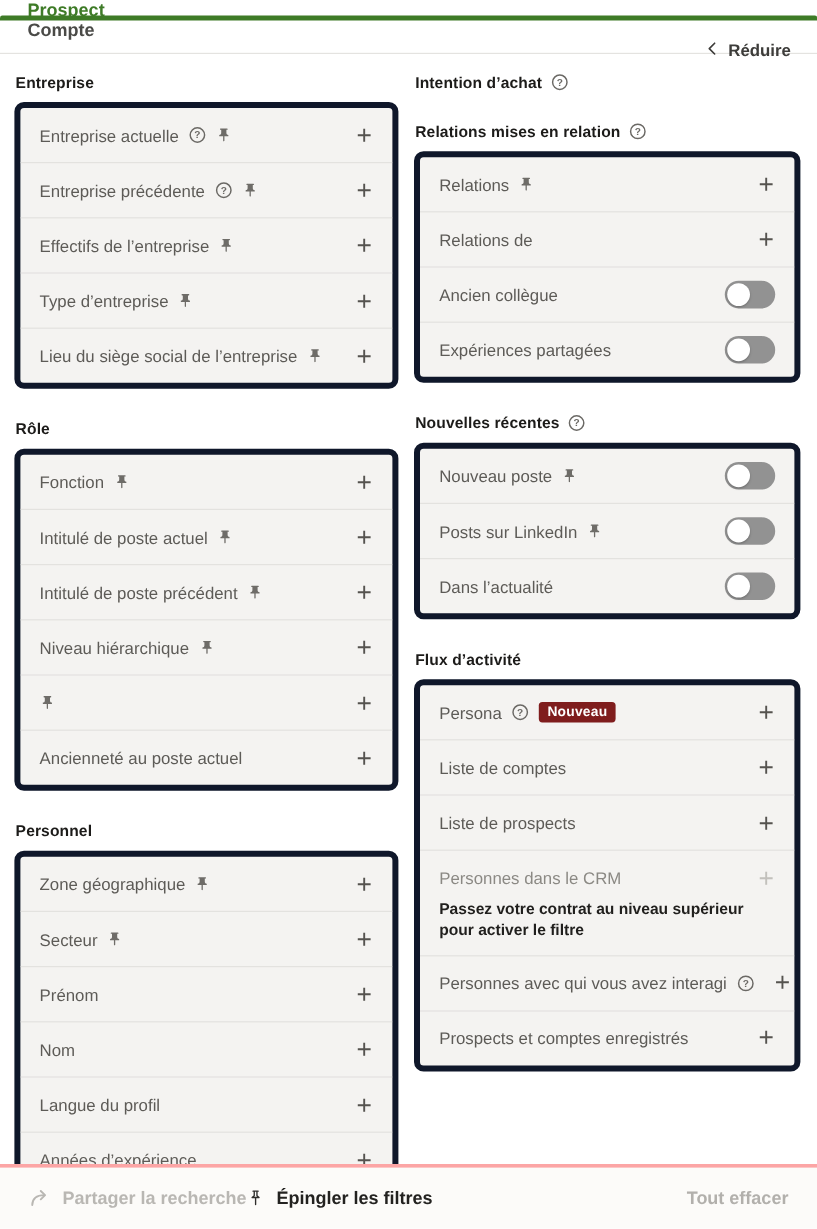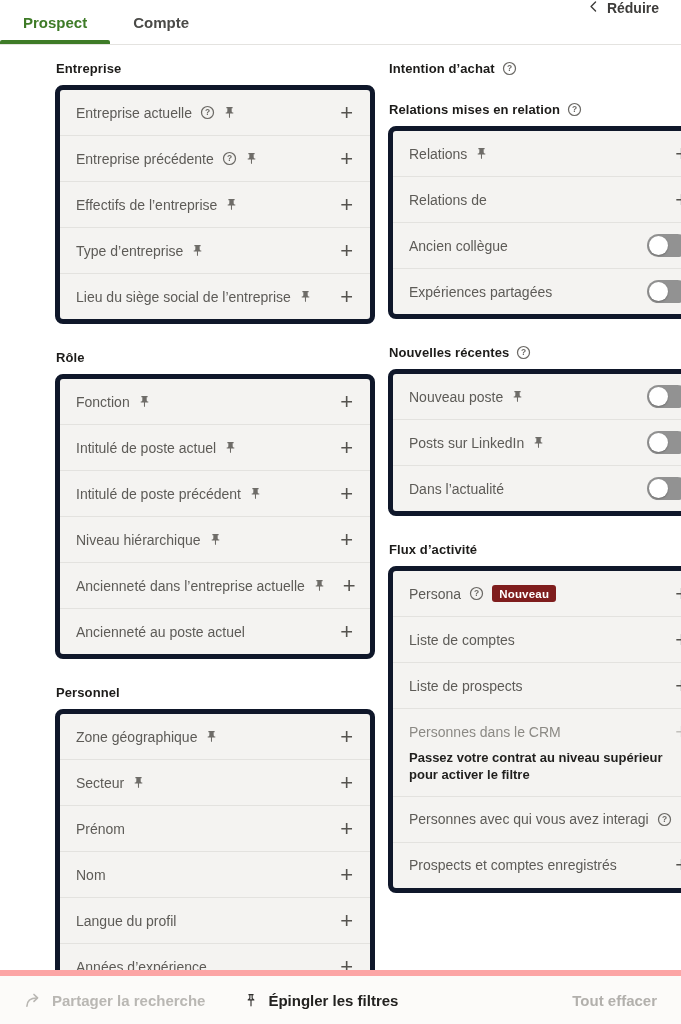--- a/index.html
+++ b/index.html
@@ -6,21 +6,21 @@
   html,body { width:681px; height:1024px; overflow:hidden; }
   body {
     font-family:"Liberation Sans","DejaVu Sans",sans-serif;
     background:#ffffff; color:#1c1b19; position:relative;
   }
 
   
   .tabbar {
     position:absolute; top:0; left:0; right:0; height:45px;
     border-bottom:1px solid #e4e3e0; display:flex; align-items:stretch;
-    background:#fff; z-index:3;
+    background:#fff; z-index:3;flex-direction:column;
   }
   .tab {
     display:flex; align-items:center; padding:0 23px;
     font-size:15px; font-weight:700; color:#4a4a47; cursor:pointer;
     position:relative;
   }
   .tab.active { color:#3e7b27; }
   .tab.active::after {
     content:""; position:absolute; left:0; right:0; bottom:0; height:4px;
     background:#3e7b27; border-radius:2px 2px 0 0;
@@ -30,21 +30,21 @@
     padding:0 22px; font-size:14px; font-weight:700; color:#3d3c3a; cursor:pointer;
   }
 
   
   .main {
     position:absolute; top:45px; bottom:54px; left:0; right:0;
     overflow:hidden; background:#fff;
   }
   .columns { display:flex; gap:13px; padding:0 14px 0 12px; }
   .col { flex:0 0 auto; }
-  .col-left  { width:320px;margin-left:43px; }
+  .col-left  { width:320px; }
   .col-right { width:322px; }
 
   .filter-section { margin-top:26px; }
   .filter-section.first { margin-top:16px; }
   .section-header { display:flex; align-items:center; gap:7px; margin-bottom:9px; padding-left:1px; }
   .section-title { font-size:13px; font-weight:700; color:#1c1b19; letter-spacing:.1px; }
 
   .card {
     background:#f4f3f1; border:5px solid #0f172a; border-radius:8px;
     overflow:hidden;
@@ -81,22 +81,22 @@
   .note {
     padding:0 16px 12px 16px; font-size:13px; font-weight:700;
     color:#201f1d; line-height:1.3; margin-top:-4px;
   }
 
   .icon { display:inline-flex; align-items:center; flex:0 0 auto; }
 
   
   .footer {
     position:absolute; left:0; right:0; bottom:0; height:54px;
-    background:#fcfbf9; border-top:6px solid #fca5a5;
-    display:flex; align-items:center; padding:0 24px; gap:38px; z-index:3;justify-content:flex-end;
+    background:#fcfbf9; border-top:3px solid #fca5a5;
+    display:flex; align-items:center; padding:0 24px; z-index:3;justify-content:flex-end;
   }
   .footer-btn { display:flex; align-items:center; gap:9px; font-size:15px; font-weight:700; cursor:pointer; }
   .footer-btn.disabled { color:#b9b7b3; cursor:default; }
   .footer-btn.primary { color:#232220; }
   .clear-btn { margin-left:auto; font-size:15px; font-weight:700; color:#b2b0ac; cursor:default; }
 </style>
 </head>
 <body>
 
 <div class="tabbar">
@@ -246,21 +246,20 @@
                   <svg width="13" height="13" viewBox="0 0 24 24">
                     <path fill="#6e6c68" d="M16 9V4h1c.55 0 1-.45 1-1s-.45-1-1-1H7c-.55 0-1 .45-1 1s.45 1 1 1h1v5c0 1.66-1.34 3-3 3v2h5.97v7l1 1 1-1v-7H19v-2c-1.66 0-3-1.34-3-3z"></path>
                   </svg>
                 </span>
                 <span class="spacer"></span>
                 <span class="plus">+</span>
               </div>
             </div>
             <div class="row">
               <div class="row-line">
-                <span class="row-label">Ancienneté dans l’entreprise actuelle</span>
                 <span class="icon">
                   <svg width="13" height="13" viewBox="0 0 24 24">
                     <path fill="#6e6c68" d="M16 9V4h1c.55 0 1-.45 1-1s-.45-1-1-1H7c-.55 0-1 .45-1 1s.45 1 1 1h1v5c0 1.66-1.34 3-3 3v2h5.97v7l1 1 1-1v-7H19v-2c-1.66 0-3-1.34-3-3z"></path>
                   </svg>
                 </span>
                 <span class="spacer"></span>
                 <span class="plus">+</span>
               </div>
             </div>
             <div class="row">

